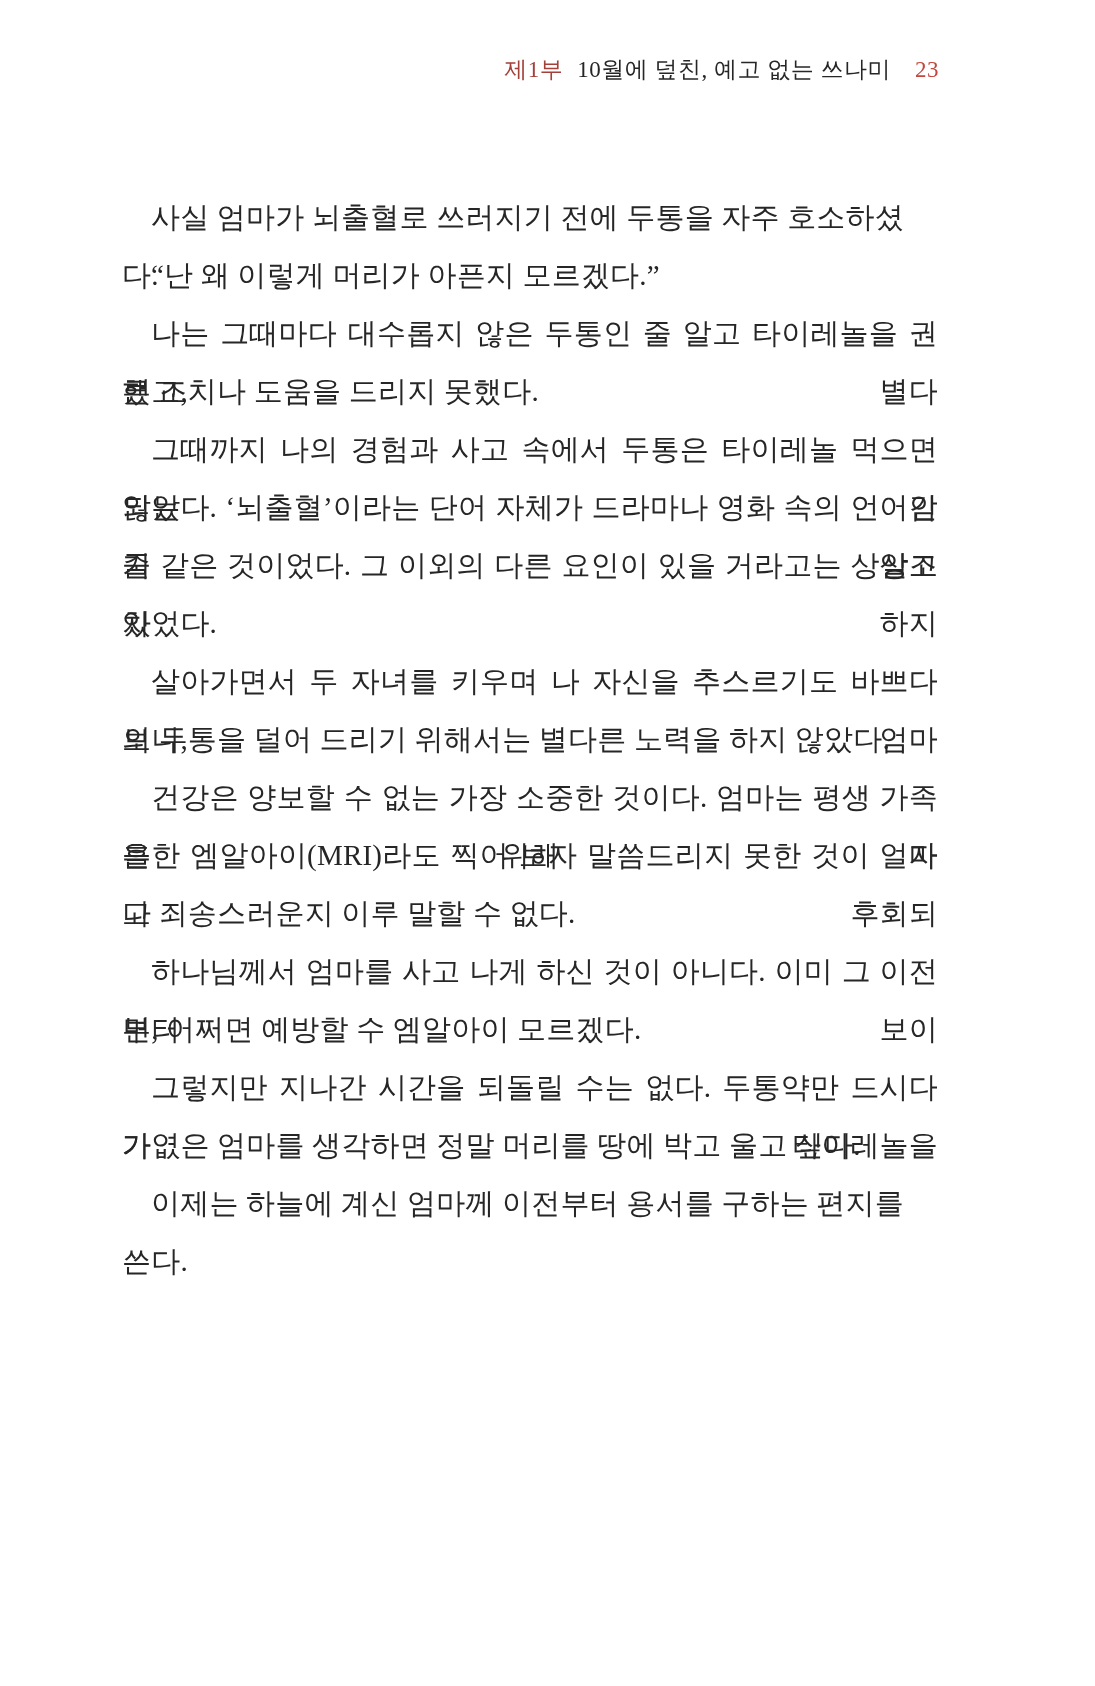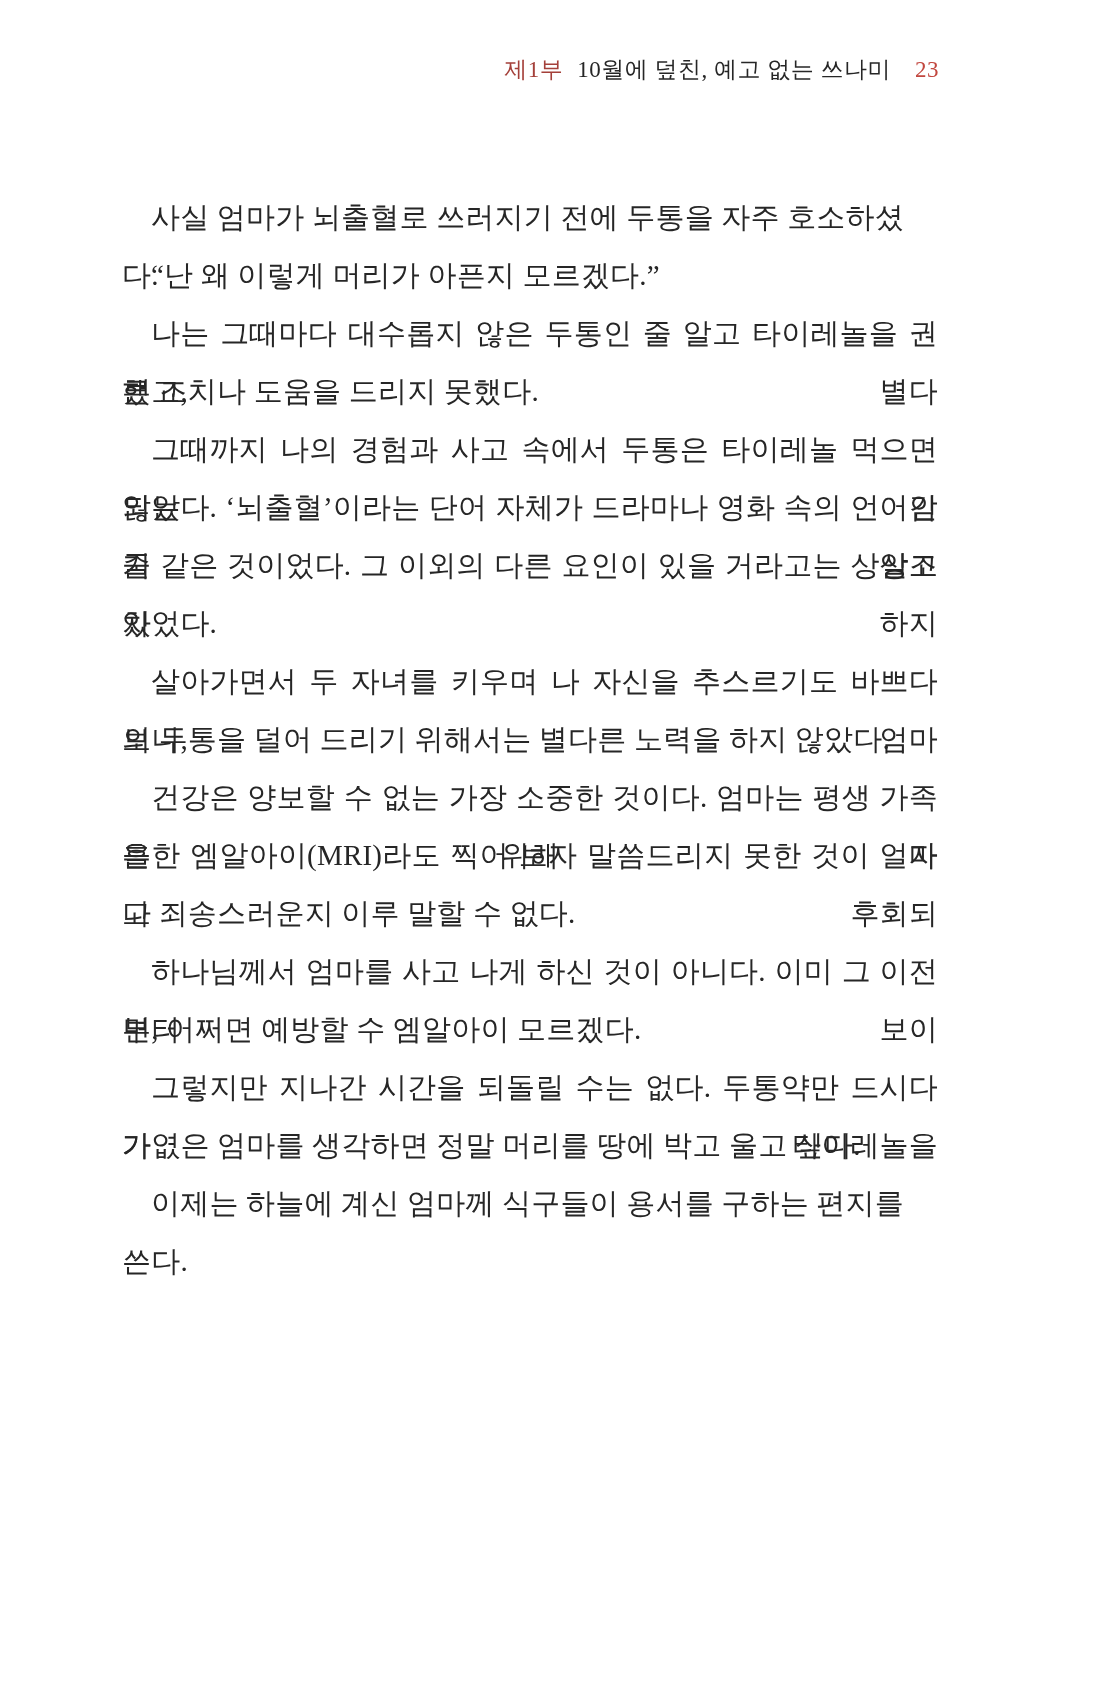--- a/index.html
+++ b/index.html
@@ -63,16 +63,16 @@
     <div class="line">있었다.</div>
     <div class="line indent justify">살아가면서 두 자녀를 키우며 나 자신을 추스르기도 바쁘다 보니, 엄마</div>
     <div class="line">의 두통을 덜어 드리기 위해서는 별다른 노력을 하지 않았다.</div>
     <div class="line indent justify">건강은 양보할 수 없는 가장 소중한 것이다. 엄마는 평생 가족을 위해 자</div>
     <div class="line justify">흔한 엠알아이(MRI)라도 찍어 보자 말씀드리지 못한 것이 얼마나 후회되</div>
     <div class="line">고 죄송스러운지 이루 말할 수 없다.</div>
     <div class="line indent justify">하나님께서 엄마를 사고 나게 하신 것이 아니다. 이미 그 이전부터 보이</div>
     <div class="line">면, 어쩌면 예방할 수 엠알아이 모르겠다.</div>
     <div class="line indent justify">그렇지만 지나간 시간을 되돌릴 수는 없다. 두통약만 드시다가 타이레놀을</div>
     <div class="line">가엾은 엄마를 생각하면 정말 머리를 땅에 박고 울고 싶다.</div>
-    <div class="line indent">이제는 하늘에 계신 엄마께 식구들이 용서를 구하는 편지를 쓴다.</div>
+    <div class="line indent">이제는 하늘에 계신 엄마께 이전부터 용서를 구하는 편지를 쓴다.</div>
   </div>
 
 </div>
 
 </body></html>

